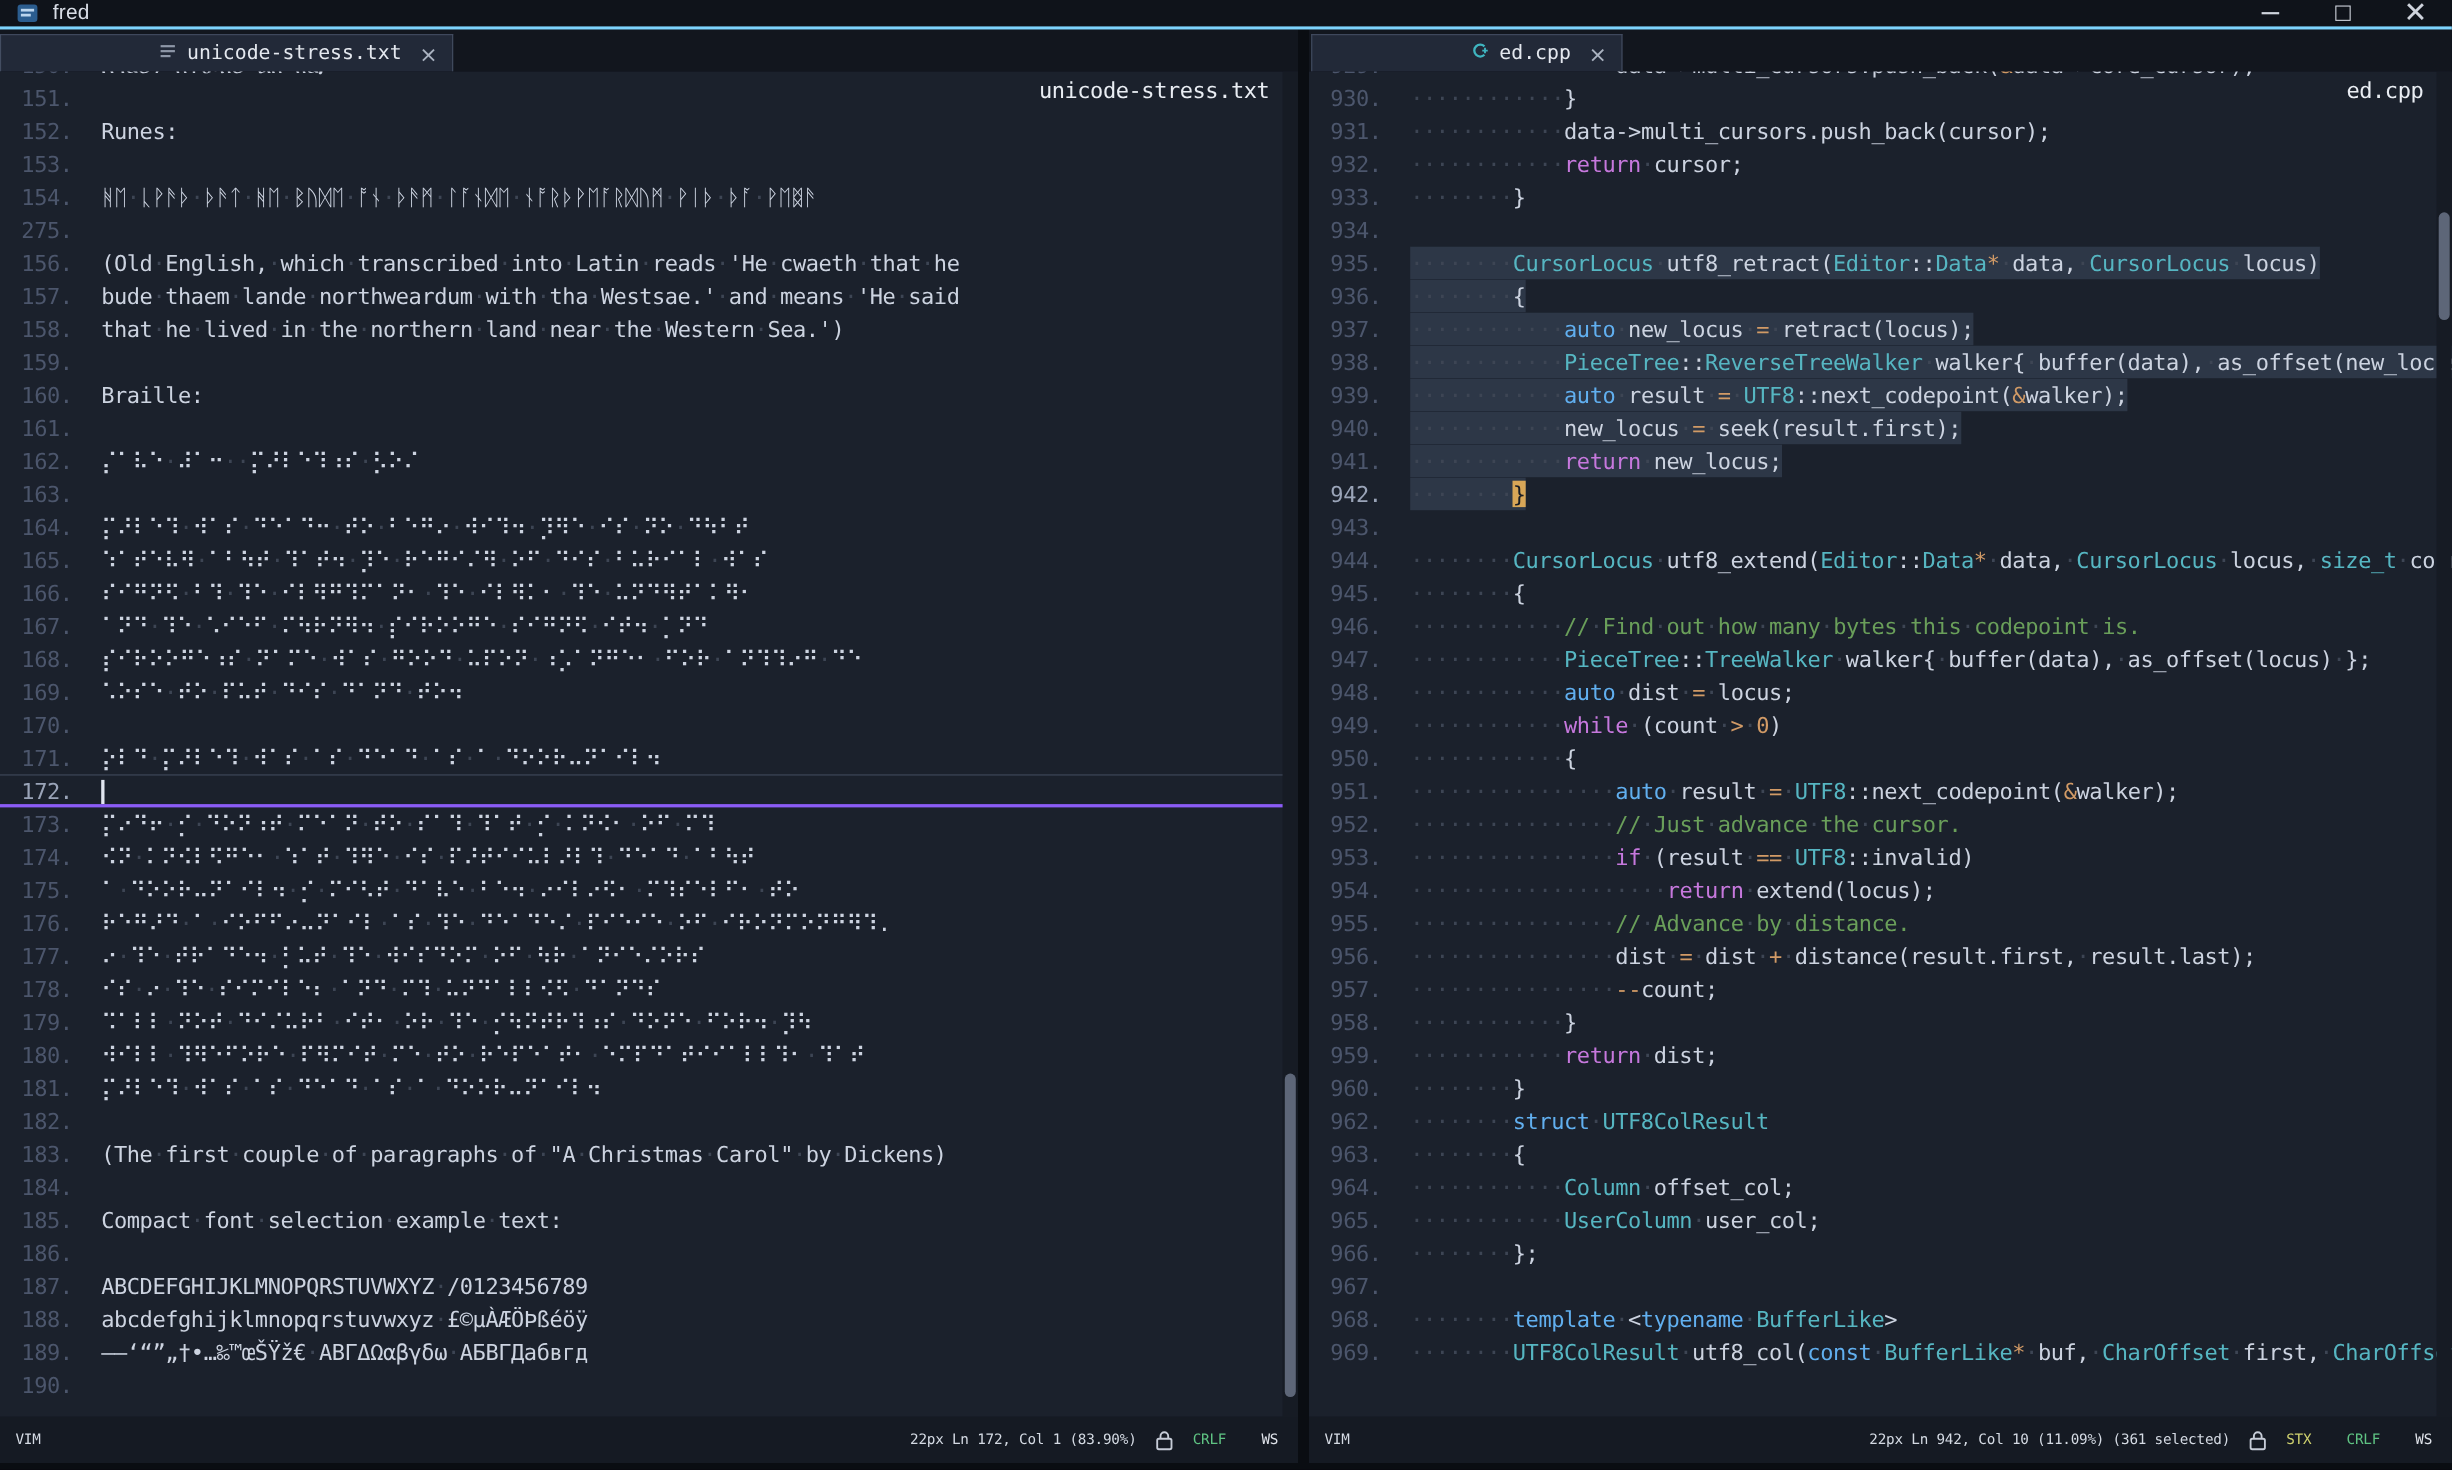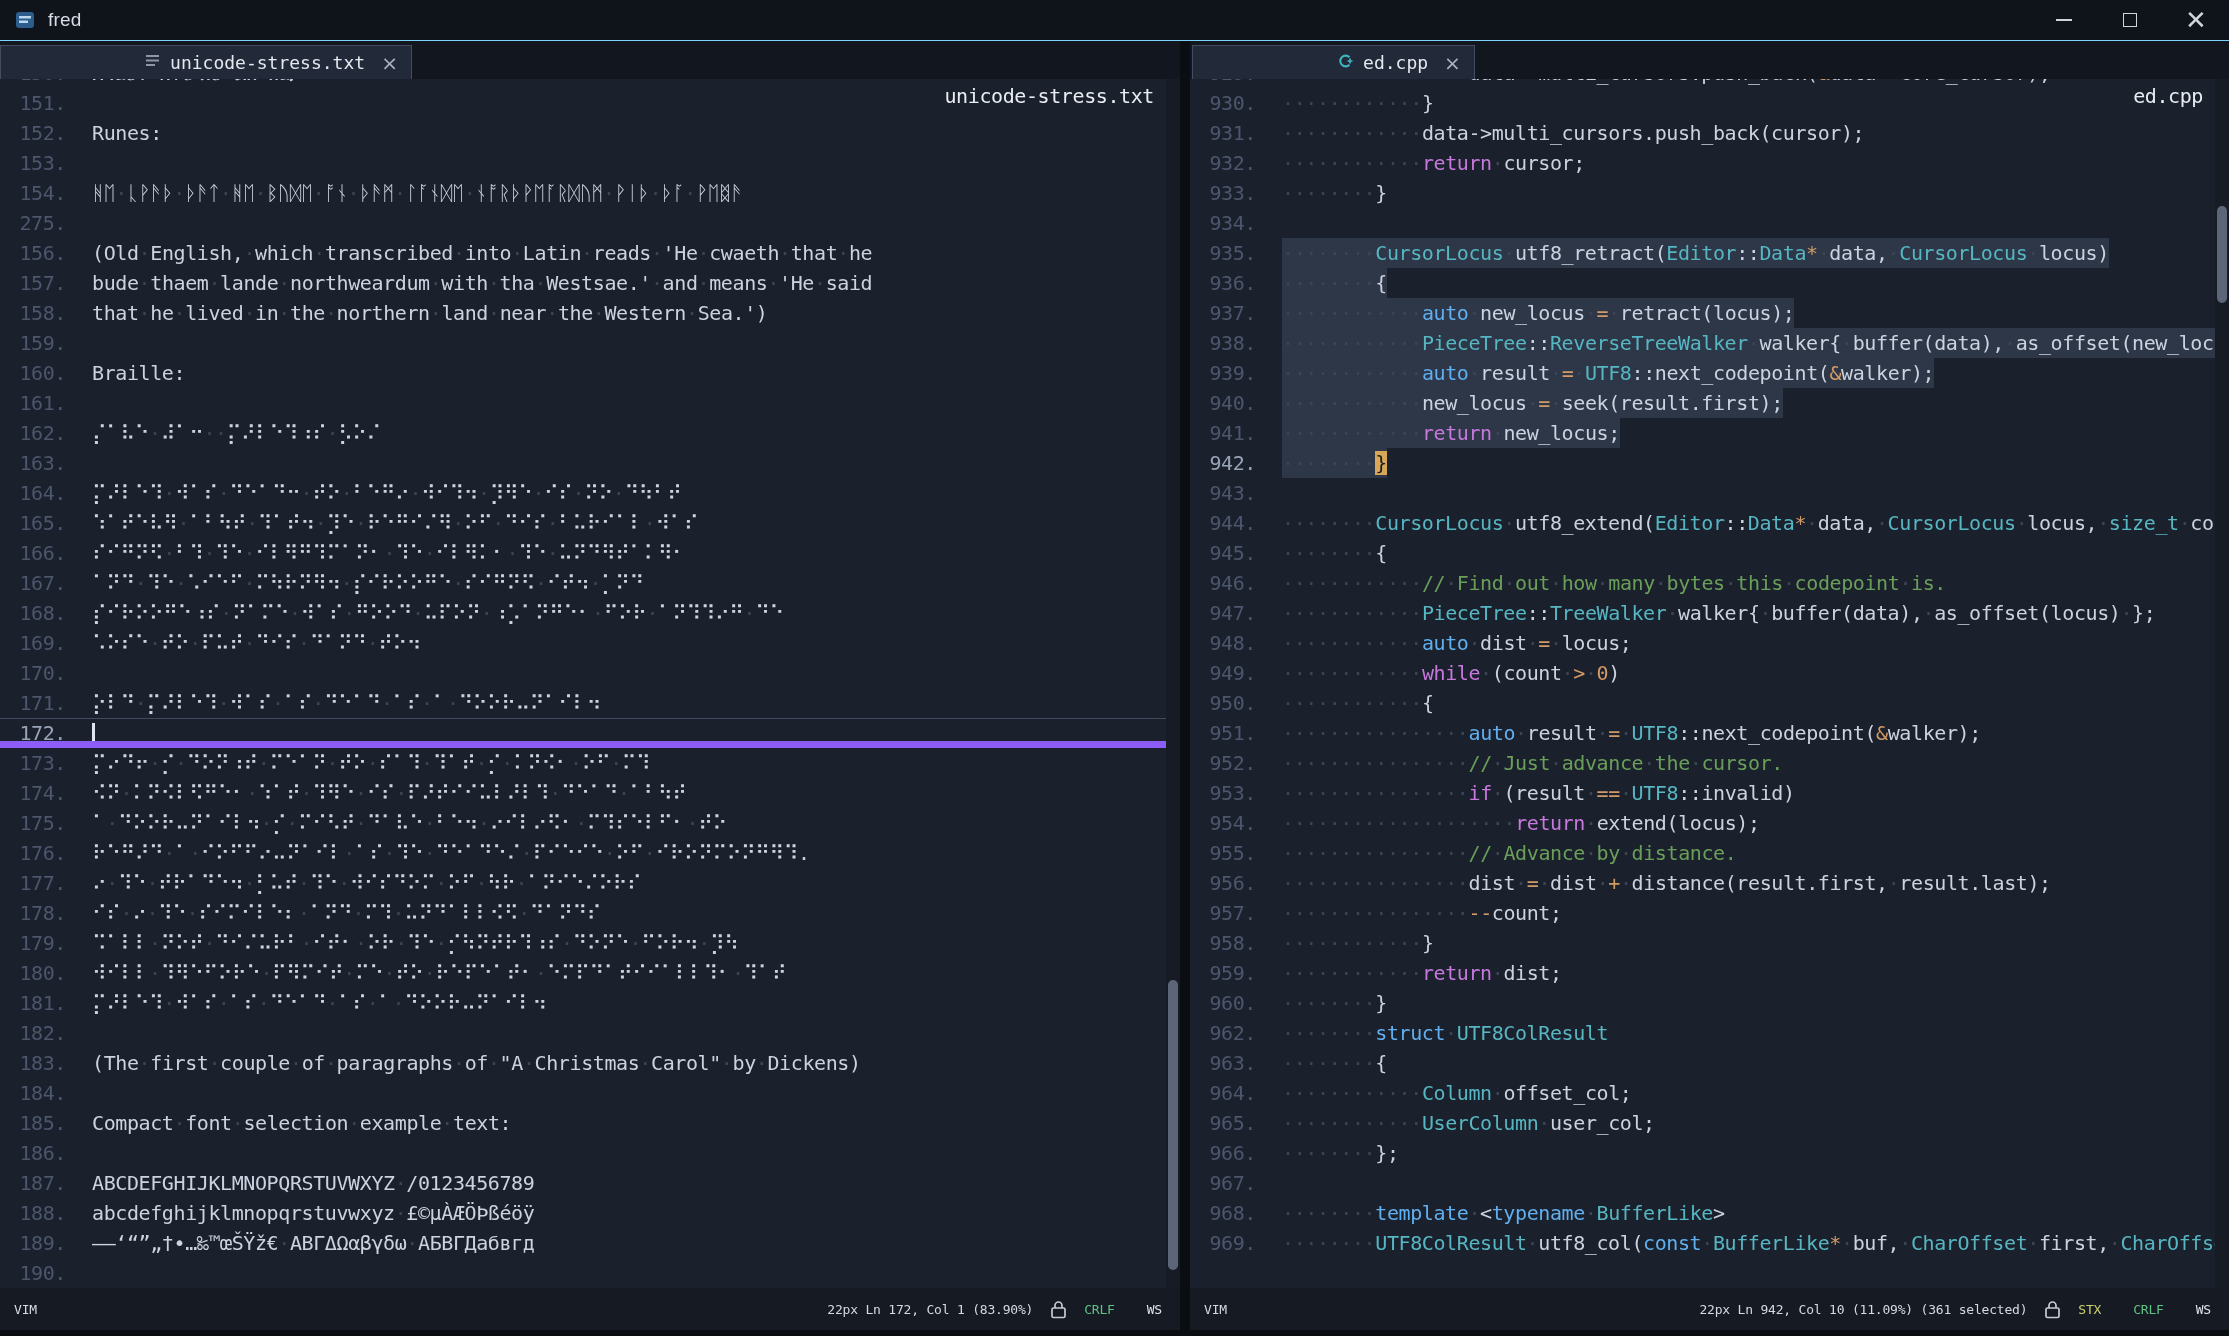--- a/index.html
+++ b/index.html
@@ -1,22 +1,22 @@
 <!DOCTYPE html>
 <html><head>
 <meta charset="utf-8">
 <style>
   *{box-sizing:border-box;margin:0;padding:0}
   html,body{width:2229px;height:1336px;overflow:hidden;background:#0a0d12}
   body{font-family:"DejaVu Sans Mono",monospace;-webkit-font-smoothing:antialiased}
   .window{width:2229px;height:1336px;display:flex;flex-direction:column;background:#0a0d12}
 
   
-  .titlebar{height:41px;flex:none;background:#0f131a;display:flex;align-items:center;
-            color:#d8dde6;font-family:"Liberation Sans",sans-serif;font-size:19px;border-bottom:1px solid #7dd3fc}
+  .titlebar{height:27px;flex:none;background:#0f131a;display:flex;align-items:center;
+            color:#d8dde6;font-family:"Liberation Sans",sans-serif;font-size:19px;border-bottom:3px solid #7dd3fc}
   .appicon{margin:0 12px 0 14px;display:flex}
   .title-text{letter-spacing:.2px}
   .controls{margin-left:auto;display:flex;height:100%}
   .wbtn{width:66px;height:100%;display:flex;align-items:center;justify-content:center;color:#cfd4dd}
   .glyph-min{width:16px;height:2px;background:#cfd4dd}
   .glyph-max{width:14px;height:14px;border:1.6px solid #cfd4dd}
   .glyph-close{font-size:26px;line-height:1;font-family:"DejaVu Sans",sans-serif}
 
   
   .main{flex:1;display:flex;min-height:0}
@@ -34,21 +34,21 @@
   .tabclose{color:#aab2c0;font-size:20px;margin-left:7px;font-family:"DejaVu Sans",sans-serif}
 
   
   .editor{flex:1;position:relative;overflow:hidden;background:#1b212c}
   .lines{margin-top:-21px}
   .row{height:30px;line-height:30px;white-space:pre;font-size:20px;letter-spacing:-0.4px;display:flex;overflow:hidden}
   .ln{width:92px;flex:none;text-align:right;padding-right:26px;color:#4c566c}
   .lncur{color:#9aa4b8}
   .txt{flex:none;white-space:pre;color:#ccd3e0}
   .txt.sel{background:#2d3747}
-  .row.curline{border-top:1px solid #414a5c;border-bottom:7px solid #8b5cf6;line-height:28px}
+  .row.curline{border-top:1px solid #414a5c;border-bottom:3px solid #8b5cf6;line-height:28px}
   .caret{display:inline-block;width:3px;height:24px;background:#e0e5ef;vertical-align:middle;margin-right:-3px}
   .ws{color:#3d4554}
   .tk-pl{color:#ccd3e0}
   .tk-kw{color:#c678dd}
   .tk-kb{color:#61afef}
   .tk-ty{color:#56b6c2}
   .tk-cm{color:#6a9f5a}
   .tk-op{color:#d19a66}
   .tk-nm{color:#d19a66}
   .tk-cur{background:#d8a657;color:#171c25}

